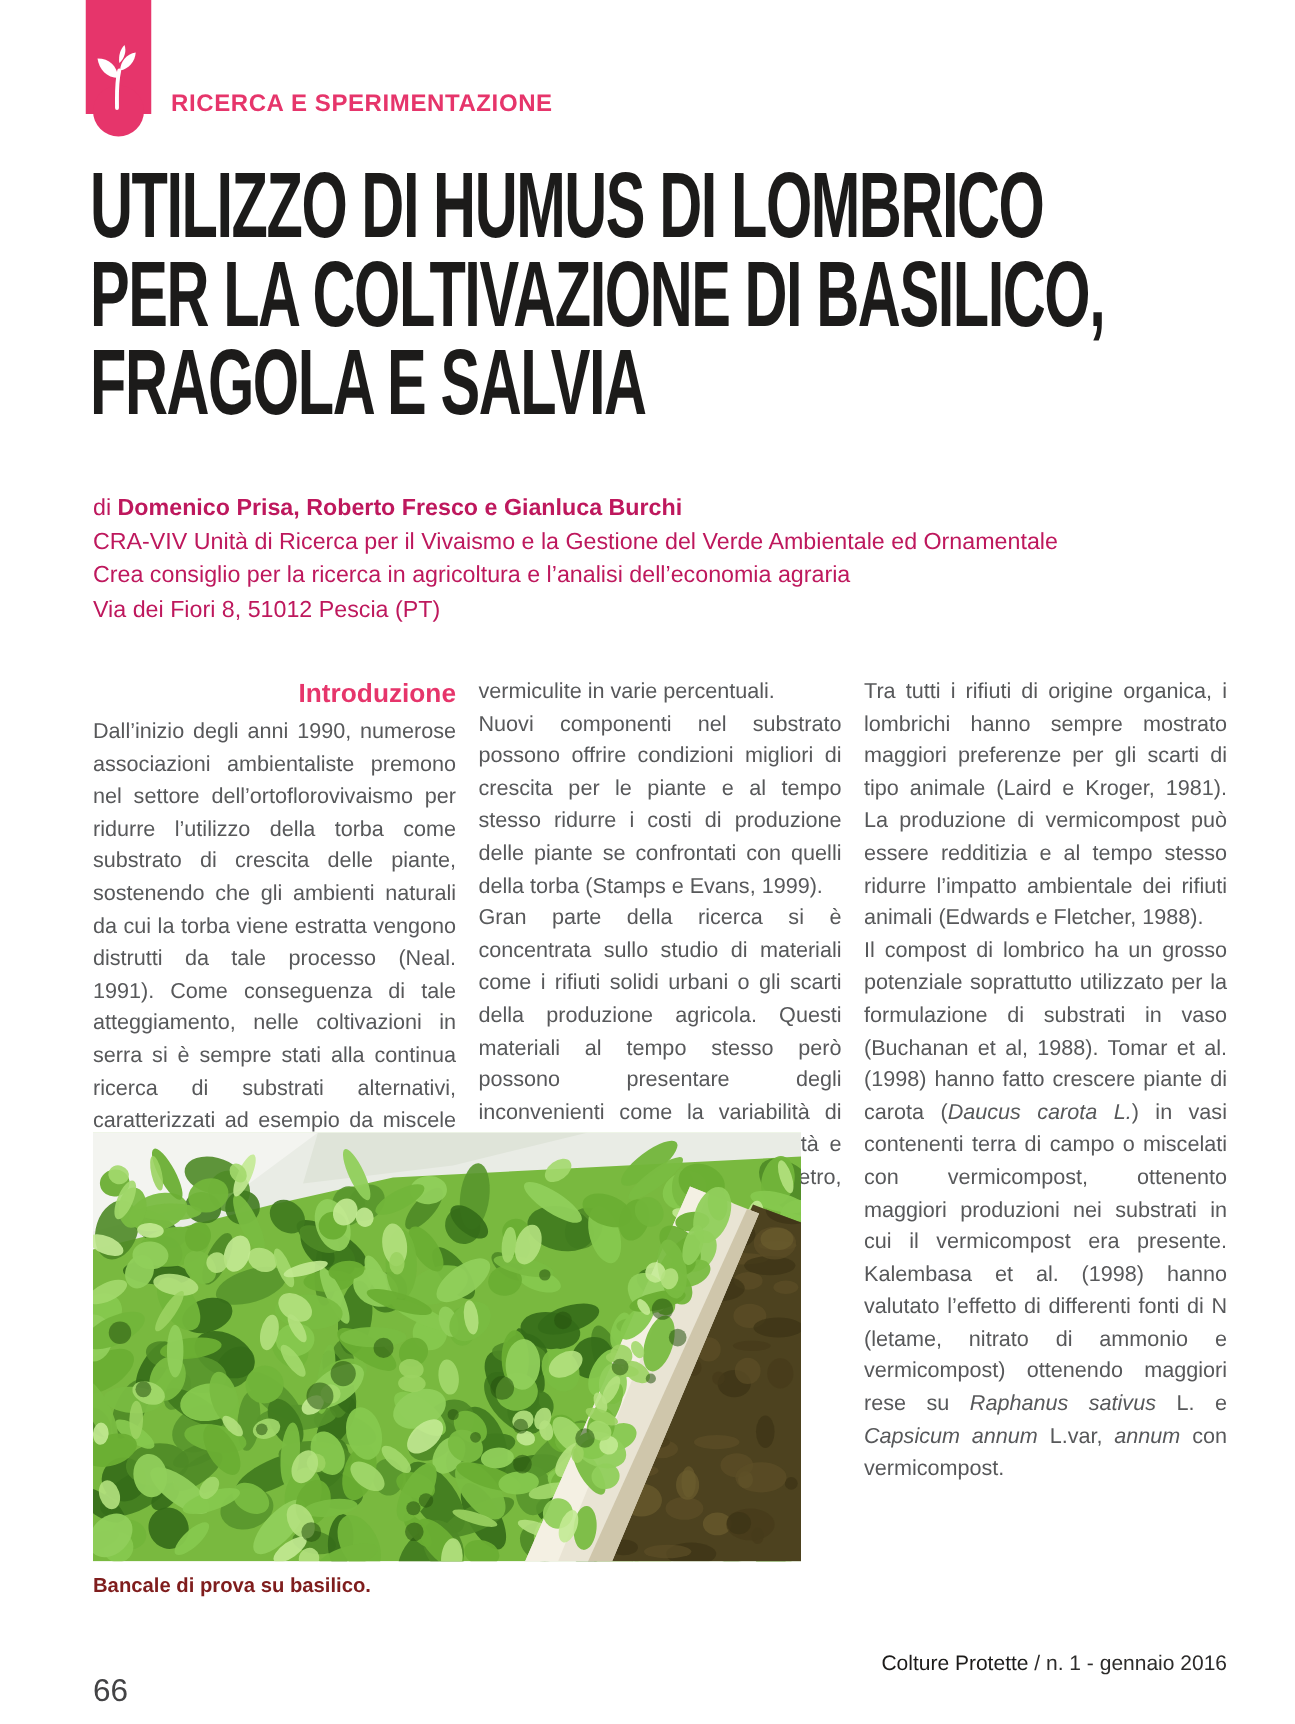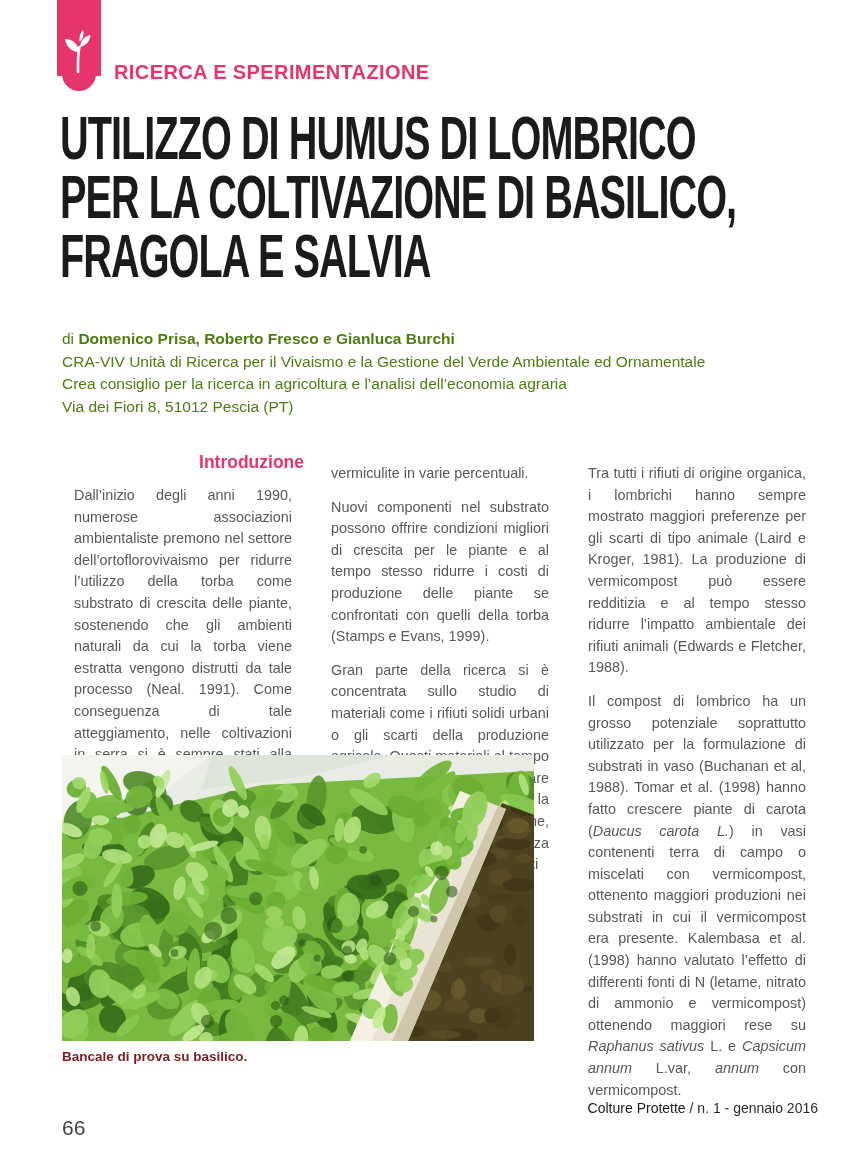--- a/index.html
+++ b/index.html
@@ -5,47 +5,47 @@
   :root{ --accent:#e6356b; --body-gray:#57585a; --ink:#1c1b1a; }
   *{ box-sizing:border-box; }
   html,body{ margin:0; padding:0; background:#ffffff; }
   .page{
     position:relative; width:863px; height:1149px; background:#ffffff;
     font-family:"Liberation Sans", sans-serif; overflow:hidden;
   }
   .ribbon{ position:absolute; left:57px; top:0; width:44px; height:94px; }
   .kicker{
     position:absolute; left:114px; top:61px;
-    color:var(--accent); font-weight:bold; font-size:20px; letter-spacing:.4px;
+    color:var(--accent); font-weight:bold; font-size:16px; letter-spacing:.4px;
   }
   .title{
     position:absolute; left:60px; top:108px;
     font-weight:bold; font-size:62px; line-height:59px; letter-spacing:-1.5px;
     color:var(--ink); transform:scaleX(0.64); transform-origin:left top;
   }
   .title div{ white-space:nowrap; }
   .byline{
     position:absolute; left:62px; top:328px;
-    font-size:15.5px; line-height:22.5px; color:#4d7c0f;
+    font-size:15.5px; line-height:22.5px; color:#be185d;
   }
   .byline b{ font-weight:bold; }
   .columns{
     position:absolute; left:62px; top:451px; width:758px;
     display:flex; gap:15px;
   }
   .col{
     width:242px; flex:0 0 242px;
     font-size:14.4px; line-height:21.6px; color:var(--body-gray);
     text-align:justify;
   }
   .col h3{
     margin:0 0 5px 0; color:var(--accent); font-size:17.5px; line-height:22px;
     text-align:right;
   }
-  .col p{ margin:12px; }
+  .col p{ margin:0; }
   .col p i{ font-style:italic; }
   .photo{
     position:absolute; left:62px; top:755px; width:472px; height:286px;
     overflow:hidden;
   }
   .photo svg{ display:block; }
   .caption{
     position:absolute; left:62px; top:1049px;
     font-size:13.5px; font-weight:bold; color:#7f1d1d;
   }

